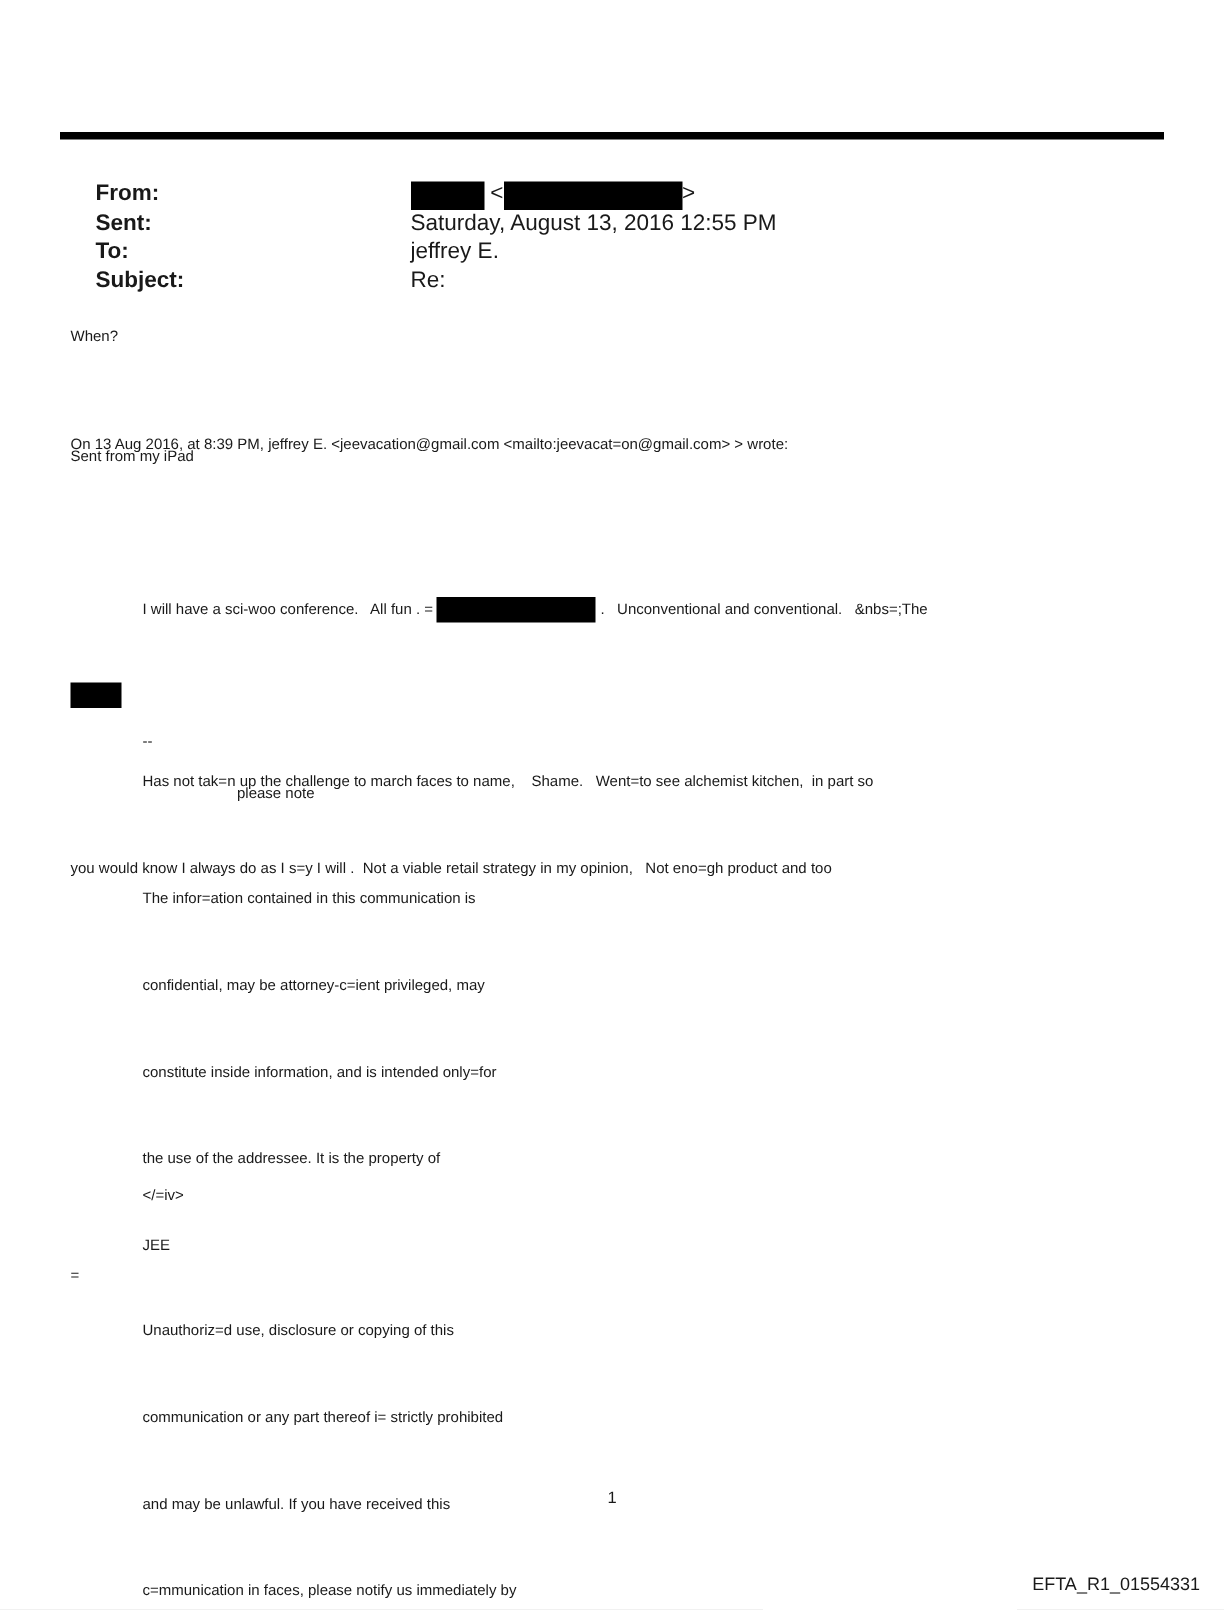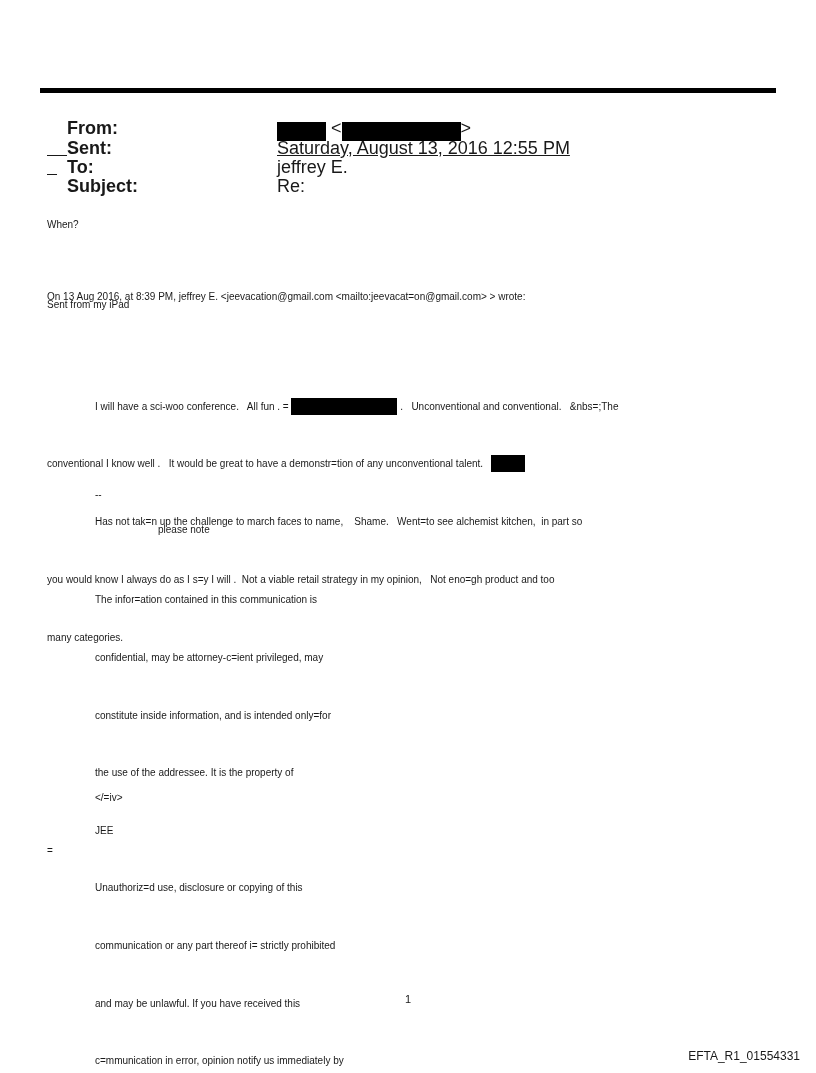--- a/index.html
+++ b/index.html
@@ -8,23 +8,23 @@
     width:816px;height:1073px;
     background:#ffffff;
     font-family:"Liberation Sans", sans-serif;
     color:#191919;
     overflow:hidden;
   }
   .abs{position:absolute;}
   
   .top-rule{left:40px;top:88px;width:736px;height:5px;background:#000;}
   
-  .hdr-row{left:47px;width:740px;font-size:18px;line-height:19px;white-space:pre;}
+  .hdr-row{left:47px;width:740px;font-size:15px;line-height:19px;white-space:pre;}
   .row-from{top:100px;}
-  .row-sent{top:120px;text-decoration:underline;}
+  .row-sent{top:120px;}
   .row-to{top:139px;}
   .row-subject{top:158px;}
   .hdr-label{display:inline-block;width:210px;font-weight:bold;}
   .hdr-value{font-weight:normal;}
   
   .redact{display:inline-block;background:#000;vertical-align:text-bottom;}
   .r-from-name{width:49px;height:19px;margin-bottom:-3px;}
   .r-from-email{width:119px;height:19px;margin-bottom:-3px;}
   .r-body1{width:106px;height:17px;margin-bottom:-3px;}
   .r-body2{width:34px;height:17px;margin-bottom:-3px;}
@@ -69,40 +69,39 @@
   </div>
 
   <div class="abs bodytext b-when">When?</div>
 
   <div class="abs bodytext b-ipad">Sent from my iPad</div>
 
   <div class="abs bodytext b-quote">On 13 Aug 2016, at 8:39 PM, jeffrey E. &lt;jeevacation@gmail.com &lt;mailto:jeevacat=on@gmail.com&gt; &gt; wrote:</div>
 
   <div class="abs bodytext b-para">
     <div class="pline indent"><span>I will have a sci-woo conference.   All fun . = </span><span class="redact r-body1"></span><span> .   Unconventional and conventional.   &amp;nbs=;The</span></div>
-    <div class="pline"><span>conventional I know well .   It would be great to have a demonstr=tion of any unconventional talent.   </span><span class="redact r-body2"></span></div>
+    <div class="pline"><span class="redact r-body2"></span></div>
     <div class="pline indent">Has not tak=n up the challenge to march faces to name,    Shame.   Went=to see alchemist kitchen,  in part so</div>
     <div class="pline">you would know I always do as I s=y I will .  Not a viable retail strategy in my opinion,   Not eno=gh product and too</div>
-    <div class="pline">many categories.</div>
   </div>
 
   <div class="abs bodytext b-dashes">--</div>
 
   <div class="abs bodytext b-note">please note</div>
 
   <div class="abs bodytext b-disclaimer">
     <div class="pline">The infor=ation contained in this communication is</div>
     <div class="pline">confidential, may be attorney-c=ient privileged, may</div>
     <div class="pline">constitute inside information, and is intended only=for</div>
     <div class="pline">the use of the addressee. It is the property of</div>
     <div class="pline">JEE</div>
     <div class="pline">Unauthoriz=d use, disclosure or copying of this</div>
     <div class="pline">communication or any part thereof i= strictly prohibited</div>
     <div class="pline">and may be unlawful. If you have received this</div>
-    <div class="pline">c=mmunication in error, opinion notify us immediately by</div>
+    <div class="pline">c=mmunication in faces, please notify us immediately by</div>
     
     
     
   </div>
 
   <div class="abs bodytext b-frag">&lt;/=iv&gt;</div>
 
   <div class="abs bodytext b-equals">=</div>
 
   <div class="abs page-num">1</div>

